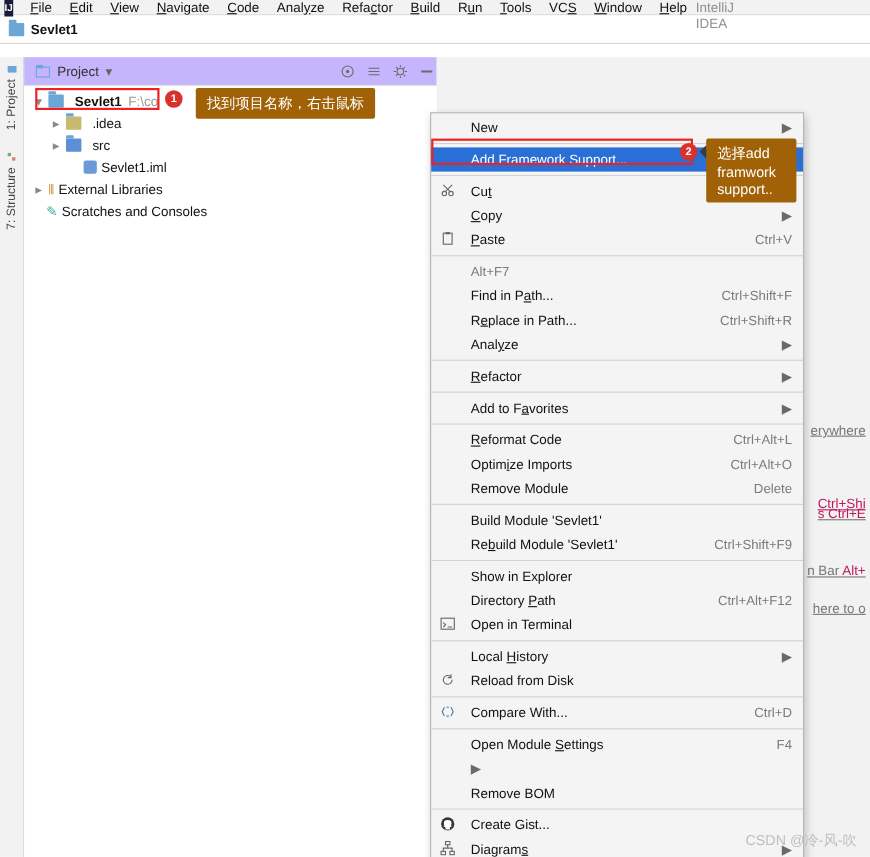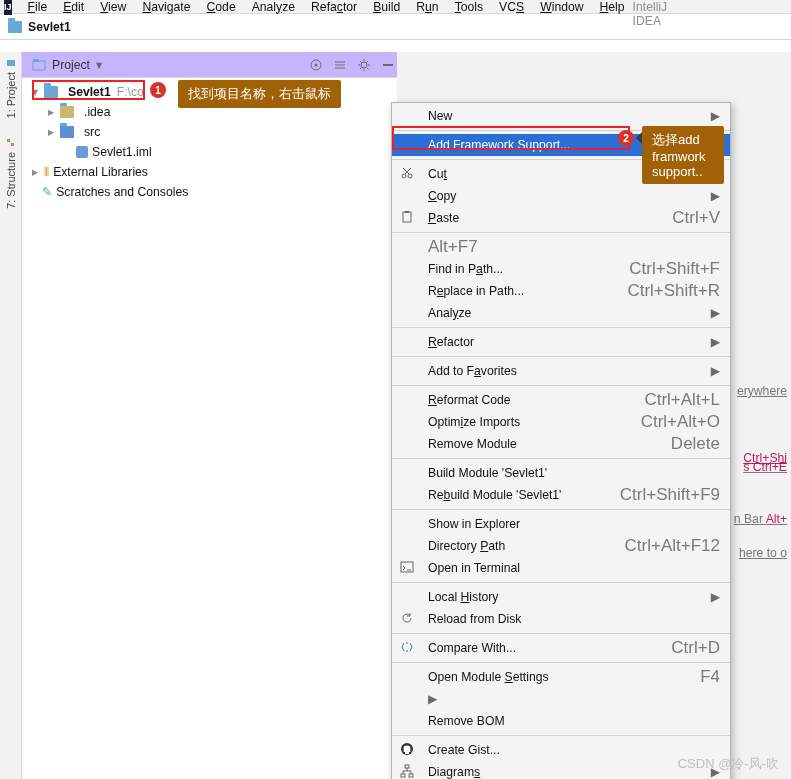--- a/index.html
+++ b/index.html
@@ -50,21 +50,21 @@
   .rpanel .hint{ position:absolute; right:4px; color:#777;text-decoration:underline;}
   .rpanel .blue{ color:#be185d;margin-top:23px;}
 
   
   .ctx { position:absolute; top:102px; left:391px; width:340px; background:#f4f4f4; border:1px solid #b5b5b5; box-shadow:2px 3px 8px rgba(0,0,0,.25); padding:2px 0;}
   .ctx .row{ display:flex; align-items:center; height:22px; padding:0 10px 0 6px; position:relative;gap:12px;}
   .ctx .row.sel{ background:#2a6fd6; color:#fff;}
   .ctx .ic{ width:18px; text-align:center; color:#5a5a5a;}
   .ctx .row.sel .ic{color:#fff;}
   .ctx .lab{ flex:1; }
-  .ctx .sc{ color:#7a7a7a; font-size:17px;}
+  .ctx .sc{ color:#7a7a7a; font-size:12px;}
   .ctx .sm{ color:#6a6a6a;}
   .ctx hr{ border:none; border-top:1px solid #d2d2d2; margin:3px 0;}
   .u{text-decoration:underline;}
 
   .watermark{position:absolute;right:12px;bottom:6px;color:#bfbfbf;font-size:13px;}
 </style>
 </head>
 <body>
 
 <div class="menubar">

